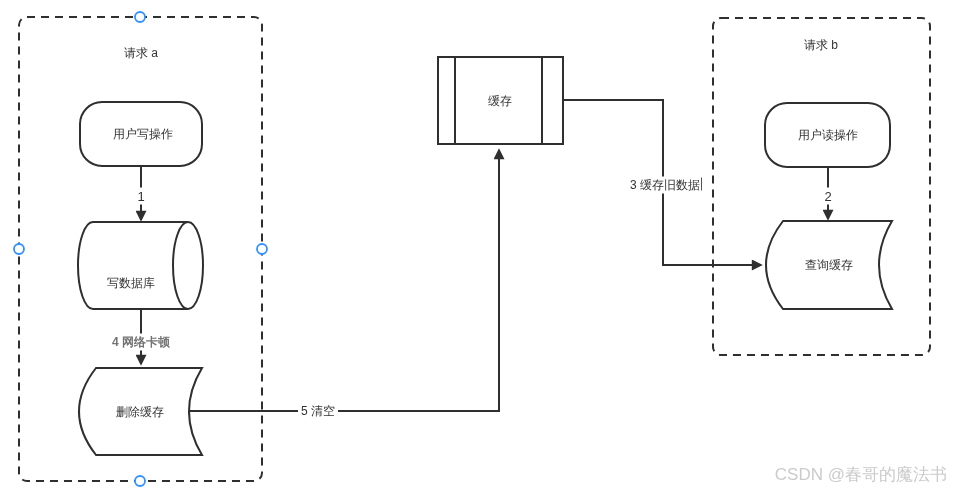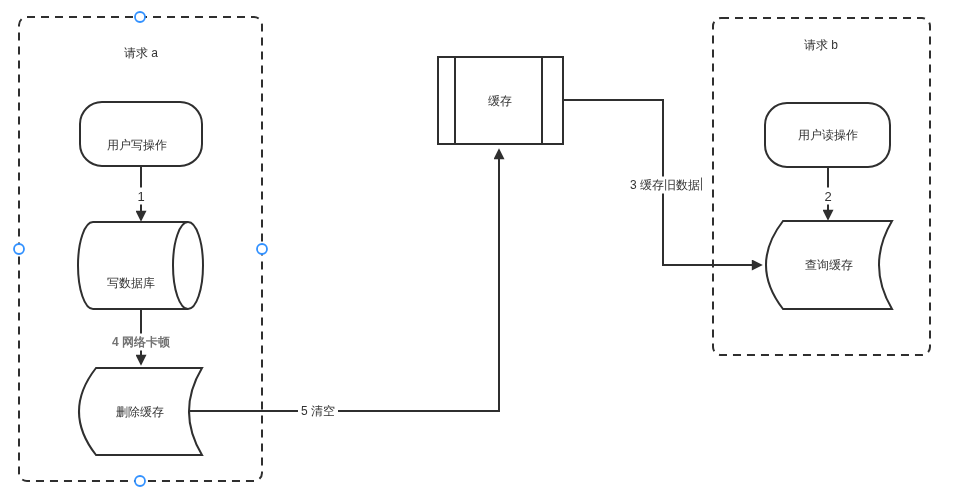--- a/index.html
+++ b/index.html
@@ -74,29 +74,30 @@
       <circle cx="140" cy="17" r="5" fill="#ffffff" stroke="#3291ff" stroke-width="1.8"></circle>
       <circle cx="19" cy="249" r="5" fill="#ffffff" stroke="#3291ff" stroke-width="1.8"></circle>
       <circle cx="262" cy="249" r="5" fill="#ffffff" stroke="#3291ff" stroke-width="1.8"></circle>
       <circle cx="140" cy="481" r="5" fill="#ffffff" stroke="#3291ff" stroke-width="1.8"></circle>
     </g>
   </svg>
 
   <div class="lbl" style="left:141px; top:53px;">请求 a</div>
   <div class="lbl" style="left:821px; top:45px;">请求 b</div>
 
-  <div class="lbl" style="left:137px; top:134px;margin-top:11px;">用户写操作</div>
+  <div class="lbl" style="left:143px; top:134px;">用户写操作</div>
   <div class="lbl" style="left:131px; top:266px;margin-top:17px;">写数据库</div>
   <div class="lbl" style="left:140px; top:412px;">删除缓存</div>
   <div class="lbl" style="left:500px; top:101px;">缓存</div>
   <div class="lbl" style="left:828px; top:135px;">用户读操作</div>
   <div class="lbl" style="left:829px; top:265px;">查询缓存</div>
 
   <div class="lbl onLine num" style="left:141px; top:196px;">1</div>
   <div class="lbl onLine num" style="left:828px; top:196px;">2</div>
 
   <div class="lbl onLine" style="left:666px; top:185px;"><span>3 缓存旧数据</span><span class="cursorbar"></span></div>
 
   <div class="lbl onLine red" style="left:141px; top:342px;">4 网络卡顿</div>
 
   <div class="lbl onLine" style="left:318px; top:411px;text-align:right;">5 清空</div>
 
+  <div class="watermark">CSDN @春哥的魔法书</div>
 </div>
 
 </body></html>

